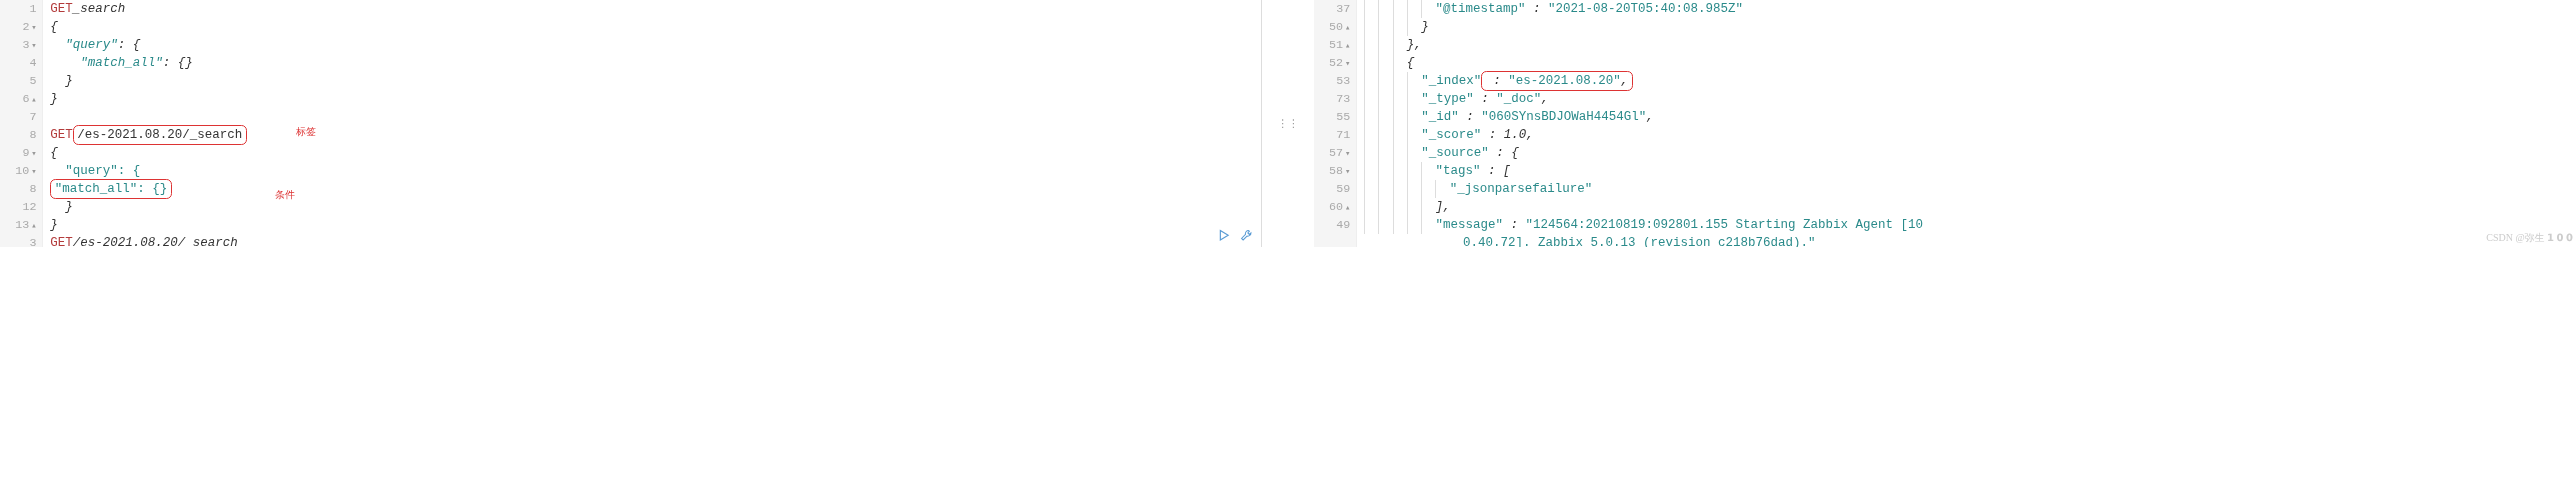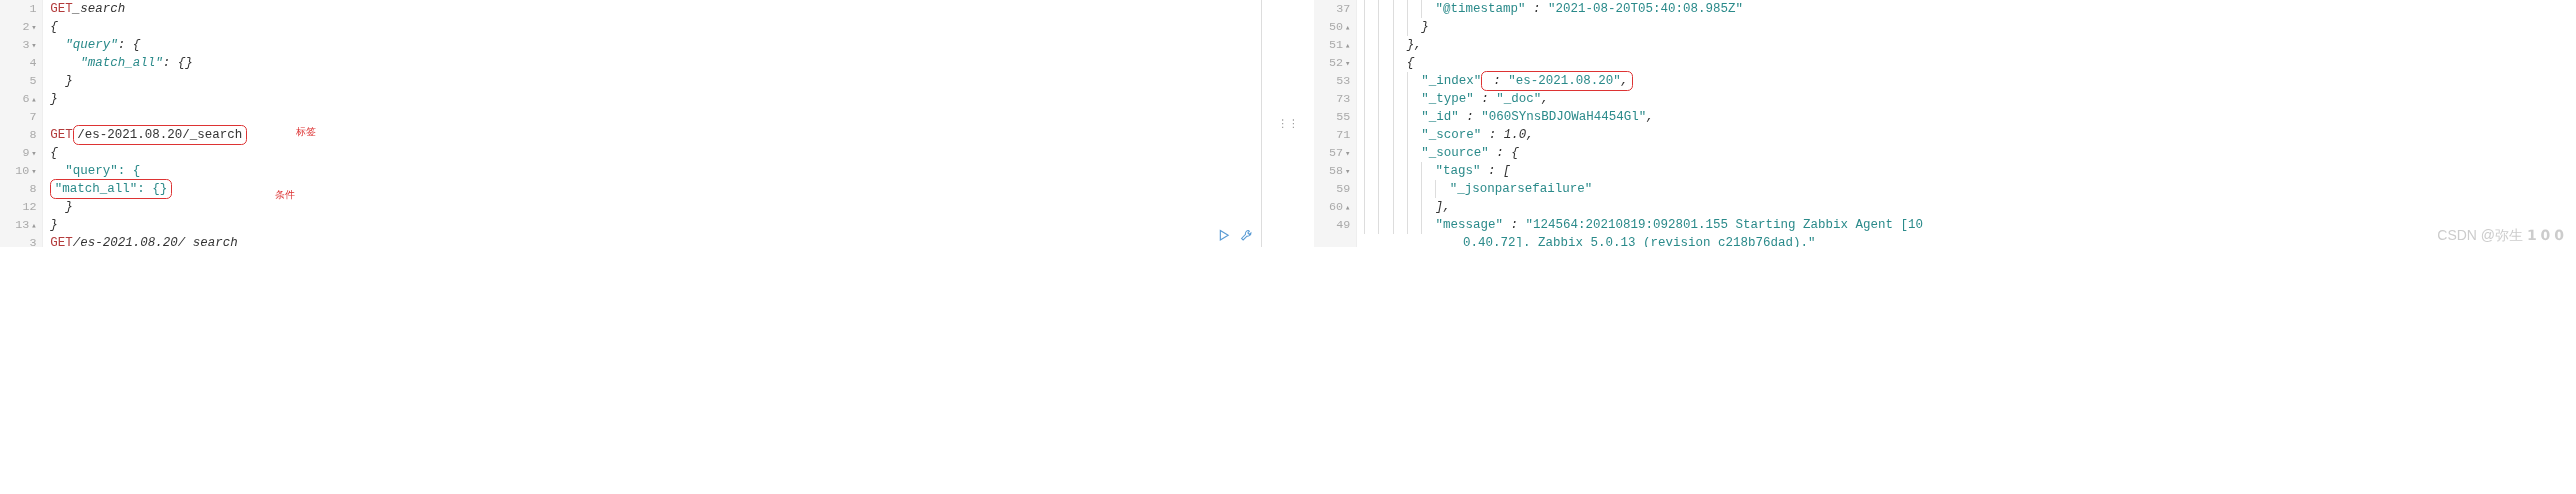--- a/index.html
+++ b/index.html
@@ -44,22 +44,22 @@
     font-family: sans-serif;
   }
   .toolbar {
     position: absolute; right: 7.2px; bottom: 3.6px; display: flex; gap: 5.4px;
   }
   .toolbar-icon {
     width: 16px; height: 16px; display: flex; align-items: center;
     justify-content: center; color: #5a9bd4; cursor: pointer;
   }
   .watermark {
-    position: absolute; right: 12px; bottom: 1.8px; color: #ccc;
-    font-size: 14px; font-family: Liberation Sans, sans-serif;
+    position: absolute; right: 3px; bottom: 1.8px; color: #ccc;
+    font-size: 10px; font-family: Liberation Serif, serif;
   }
 </style>
 </head>
 <body>
 
 <div class="pane left-pane">
   <div class="gutter" id="left-gutter">
       <div class="ln">1</div>
       <div class="ln">2<span class="fold">▾</span></div>
       <div class="ln">3<span class="fold">▾</span></div>

